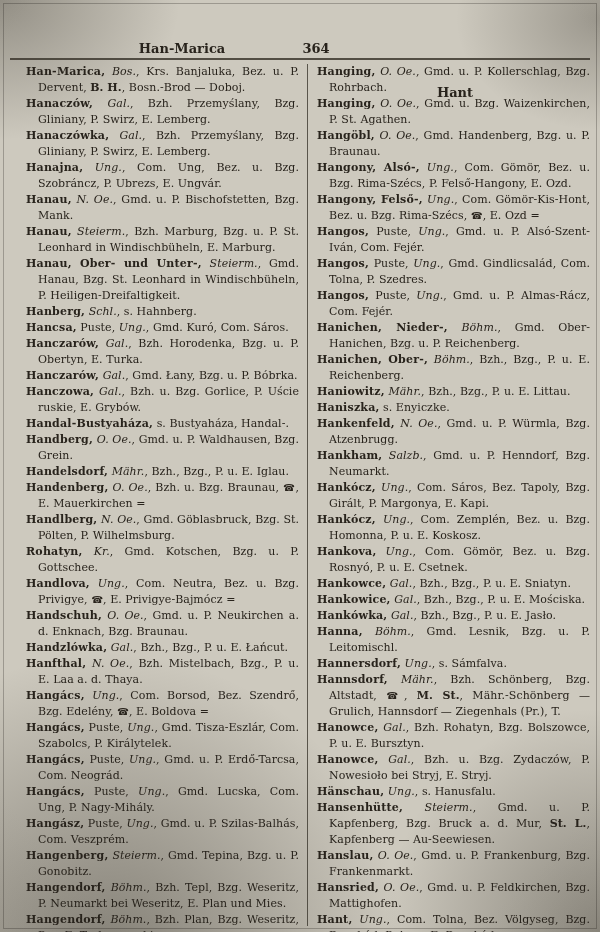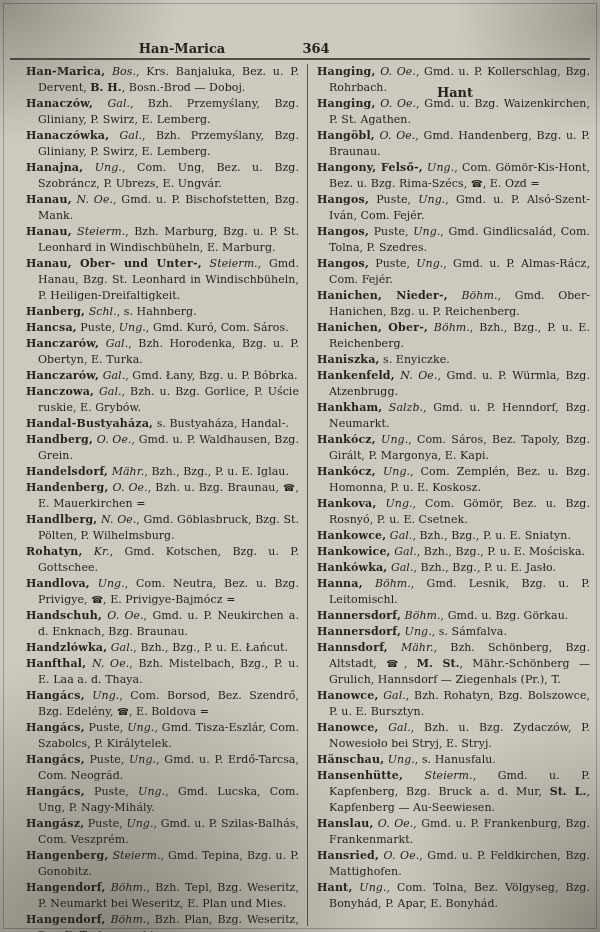--- a/index.html
+++ b/index.html
@@ -103,37 +103,38 @@
         <p class="entry"><b class="head">Hangász,</b> Puste, <i>Ung.</i>, Gmd. u. P. Szilas-Balhás, Com. Veszprém.</p>
         <p class="entry"><b class="head">Hangenberg,</b> <i>Steierm.</i>, Gmd. Tepina, Bzg. u. P. Gonobitz.</p>
         <p class="entry"><b class="head">Hangendorf,</b> <i>Böhm.</i>, Bzh. Tepl, Bzg. Weseritz, P. Neumarkt bei Weseritz, E. Plan und Mies.</p>
         <p class="entry"><b class="head">Hangendorf,</b> <i>Böhm.</i>, Bzh. Plan, Bzg. Weseritz, P. u. E. Tschernoschin.</p>
         <p class="entry"><b class="head">Hangenstein,</b> <i>Mähr.</i>, Bzh., Bzg., P. u. E. Römerstadt.</p>
       </div>
     <div class="col col-right" id="col-1">
         <p class="entry"><b class="head">Hanging,</b> <i>O. Oe.</i>, Gmd. u. P. Kollerschlag, Bzg. Rohrbach.</p>
         <p class="entry"><b class="head">Hanging,</b> <i>O. Oe.</i>, Gmd. u. Bzg. Waizenkirchen, P. St. Agathen.</p>
         <p class="entry"><b class="head">Hangöbl,</b> <i>O. Oe.</i>, Gmd. Handenberg, Bzg. u. P. Braunau.</p>
+        <p class="entry"><b class="head">Hangony, Alsó-,</b> <i>Ung.</i>, Com. Gömör, Bez. u. Bzg. Rima-Szécs, P. Felső-Hangony, E. Ozd.</p>
         <p class="entry"><b class="head">Hangony, Felső-,</b> <i>Ung.</i>, Com. Gömör-Kis-Hont, Bez. u. Bzg. Rima-Szécs, <span class="tg">☎</span>, E. Ozd =</p>
         <p class="entry"><b class="head">Hangos,</b> Puste, <i>Ung.</i>, Gmd. u. P. Alsó-Szent-Iván, Com. Fejér.</p>
         <p class="entry"><b class="head">Hangos,</b> Puste, <i>Ung.</i>, Gmd. Gindlicsalád, Com. Tolna, P. Szedres.</p>
         <p class="entry"><b class="head">Hangos,</b> Puste, <i>Ung.</i>, Gmd. u. P. Almas-Rácz, Com. Fejér.</p>
         <p class="entry"><b class="head">Hanichen, Nieder-,</b> <i>Böhm.</i>, Gmd. Ober-Hanichen, Bzg. u. P. Reichenberg.</p>
         <p class="entry"><b class="head">Hanichen, Ober-,</b> <i>Böhm.</i>, Bzh., Bzg., P. u. E. Reichenberg.</p>
+        <p class="entry"><b class="head">Haniowitz,</b> <i>Mähr.</i>, Bzh., Bzg., P. u. E. Littau.</p>
         <p class="entry"><b class="head">Haniszka,</b> s. Enyiczke.</p>
         <p class="entry"><b class="head">Hankenfeld,</b> <i>N. Oe.</i>, Gmd. u. P. Würmla, Bzg. Atzenbrugg.</p>
         <p class="entry"><b class="head">Hankham,</b> <i>Salzb.</i>, Gmd. u. P. Henndorf, Bzg. Neumarkt.</p>
         <p class="entry"><b class="head">Hankócz,</b> <i>Ung.</i>, Com. Sáros, Bez. Tapoly, Bzg. Girált, P. Margonya, E. Kapi.</p>
         <p class="entry"><b class="head">Hankócz,</b> <i>Ung.</i>, Com. Zemplén, Bez. u. Bzg. Homonna, P. u. E. Koskosz.</p>
         <p class="entry"><b class="head">Hankova,</b> <i>Ung.</i>, Com. Gömör, Bez. u. Bzg. Rosnyó, P. u. E. Csetnek.</p>
         <p class="entry"><b class="head">Hankowce,</b> <i>Gal.</i>, Bzh., Bzg., P. u. E. Sniatyn.</p>
         <p class="entry"><b class="head">Hankowice,</b> <i>Gal.</i>, Bzh., Bzg., P. u. E. Mościska.</p>
         <p class="entry"><b class="head">Hankówka,</b> <i>Gal.</i>, Bzh., Bzg., P. u. E. Jasło.</p>
         <p class="entry"><b class="head">Hanna,</b> <i>Böhm.</i>, Gmd. Lesnik, Bzg. u. P. Leitomischl.</p>
-        <p class="entry"><b class="head">Hannersdorf,</b> <i>Böhm.</i>, Gmd. u. Bzg. Görkau.</p>
         <p class="entry"><b class="head">Hannersdorf,</b> <i>Ung.</i>, s. Sámfalva.</p>
         <p class="entry"><b class="head">Hannsdorf,</b> <i>Mähr.</i>, Bzh. Schönberg, Bzg. Altstadt, <span class="tg">☎</span>, <b>M. St.</b>, Mähr.-Schönberg — Grulich, Hannsdorf — Ziegenhals (Pr.), T.</p>
         <p class="entry"><b class="head">Hanowce,</b> <i>Gal.</i>, Bzh. Rohatyn, Bzg. Bolszowce, P. u. E. Bursztyn.</p>
         <p class="entry"><b class="head">Hanowce,</b> <i>Gal.</i>, Bzh. u. Bzg. Zydaczów, P. Nowesioło bei Stryj, E. Stryj.</p>
         <p class="entry"><b class="head">Hänschau,</b> <i>Ung.</i>, s. Hanusfalu.</p>
         <p class="entry"><b class="head">Hansenhütte,</b> <i>Steierm.</i>, Gmd. u. P. Kapfenberg, Bzg. Bruck a. d. Mur, <b>St. L.</b>, Kapfenberg — Au-Seewiesen.</p>
         <p class="entry"><b class="head">Hanslau,</b> <i>O. Oe.</i>, Gmd. u. P. Frankenburg, Bzg. Frankenmarkt.</p>
         <p class="entry"><b class="head">Hansried,</b> <i>O. Oe.</i>, Gmd. u. P. Feldkirchen, Bzg. Mattighofen.</p>
         <p class="entry"><b class="head">Hant,</b> <i>Ung.</i>, Com. Tolna, Bez. Völgyseg, Bzg. Bonyhád, P. Apar, E. Bonyhád.</p>
       </div>

